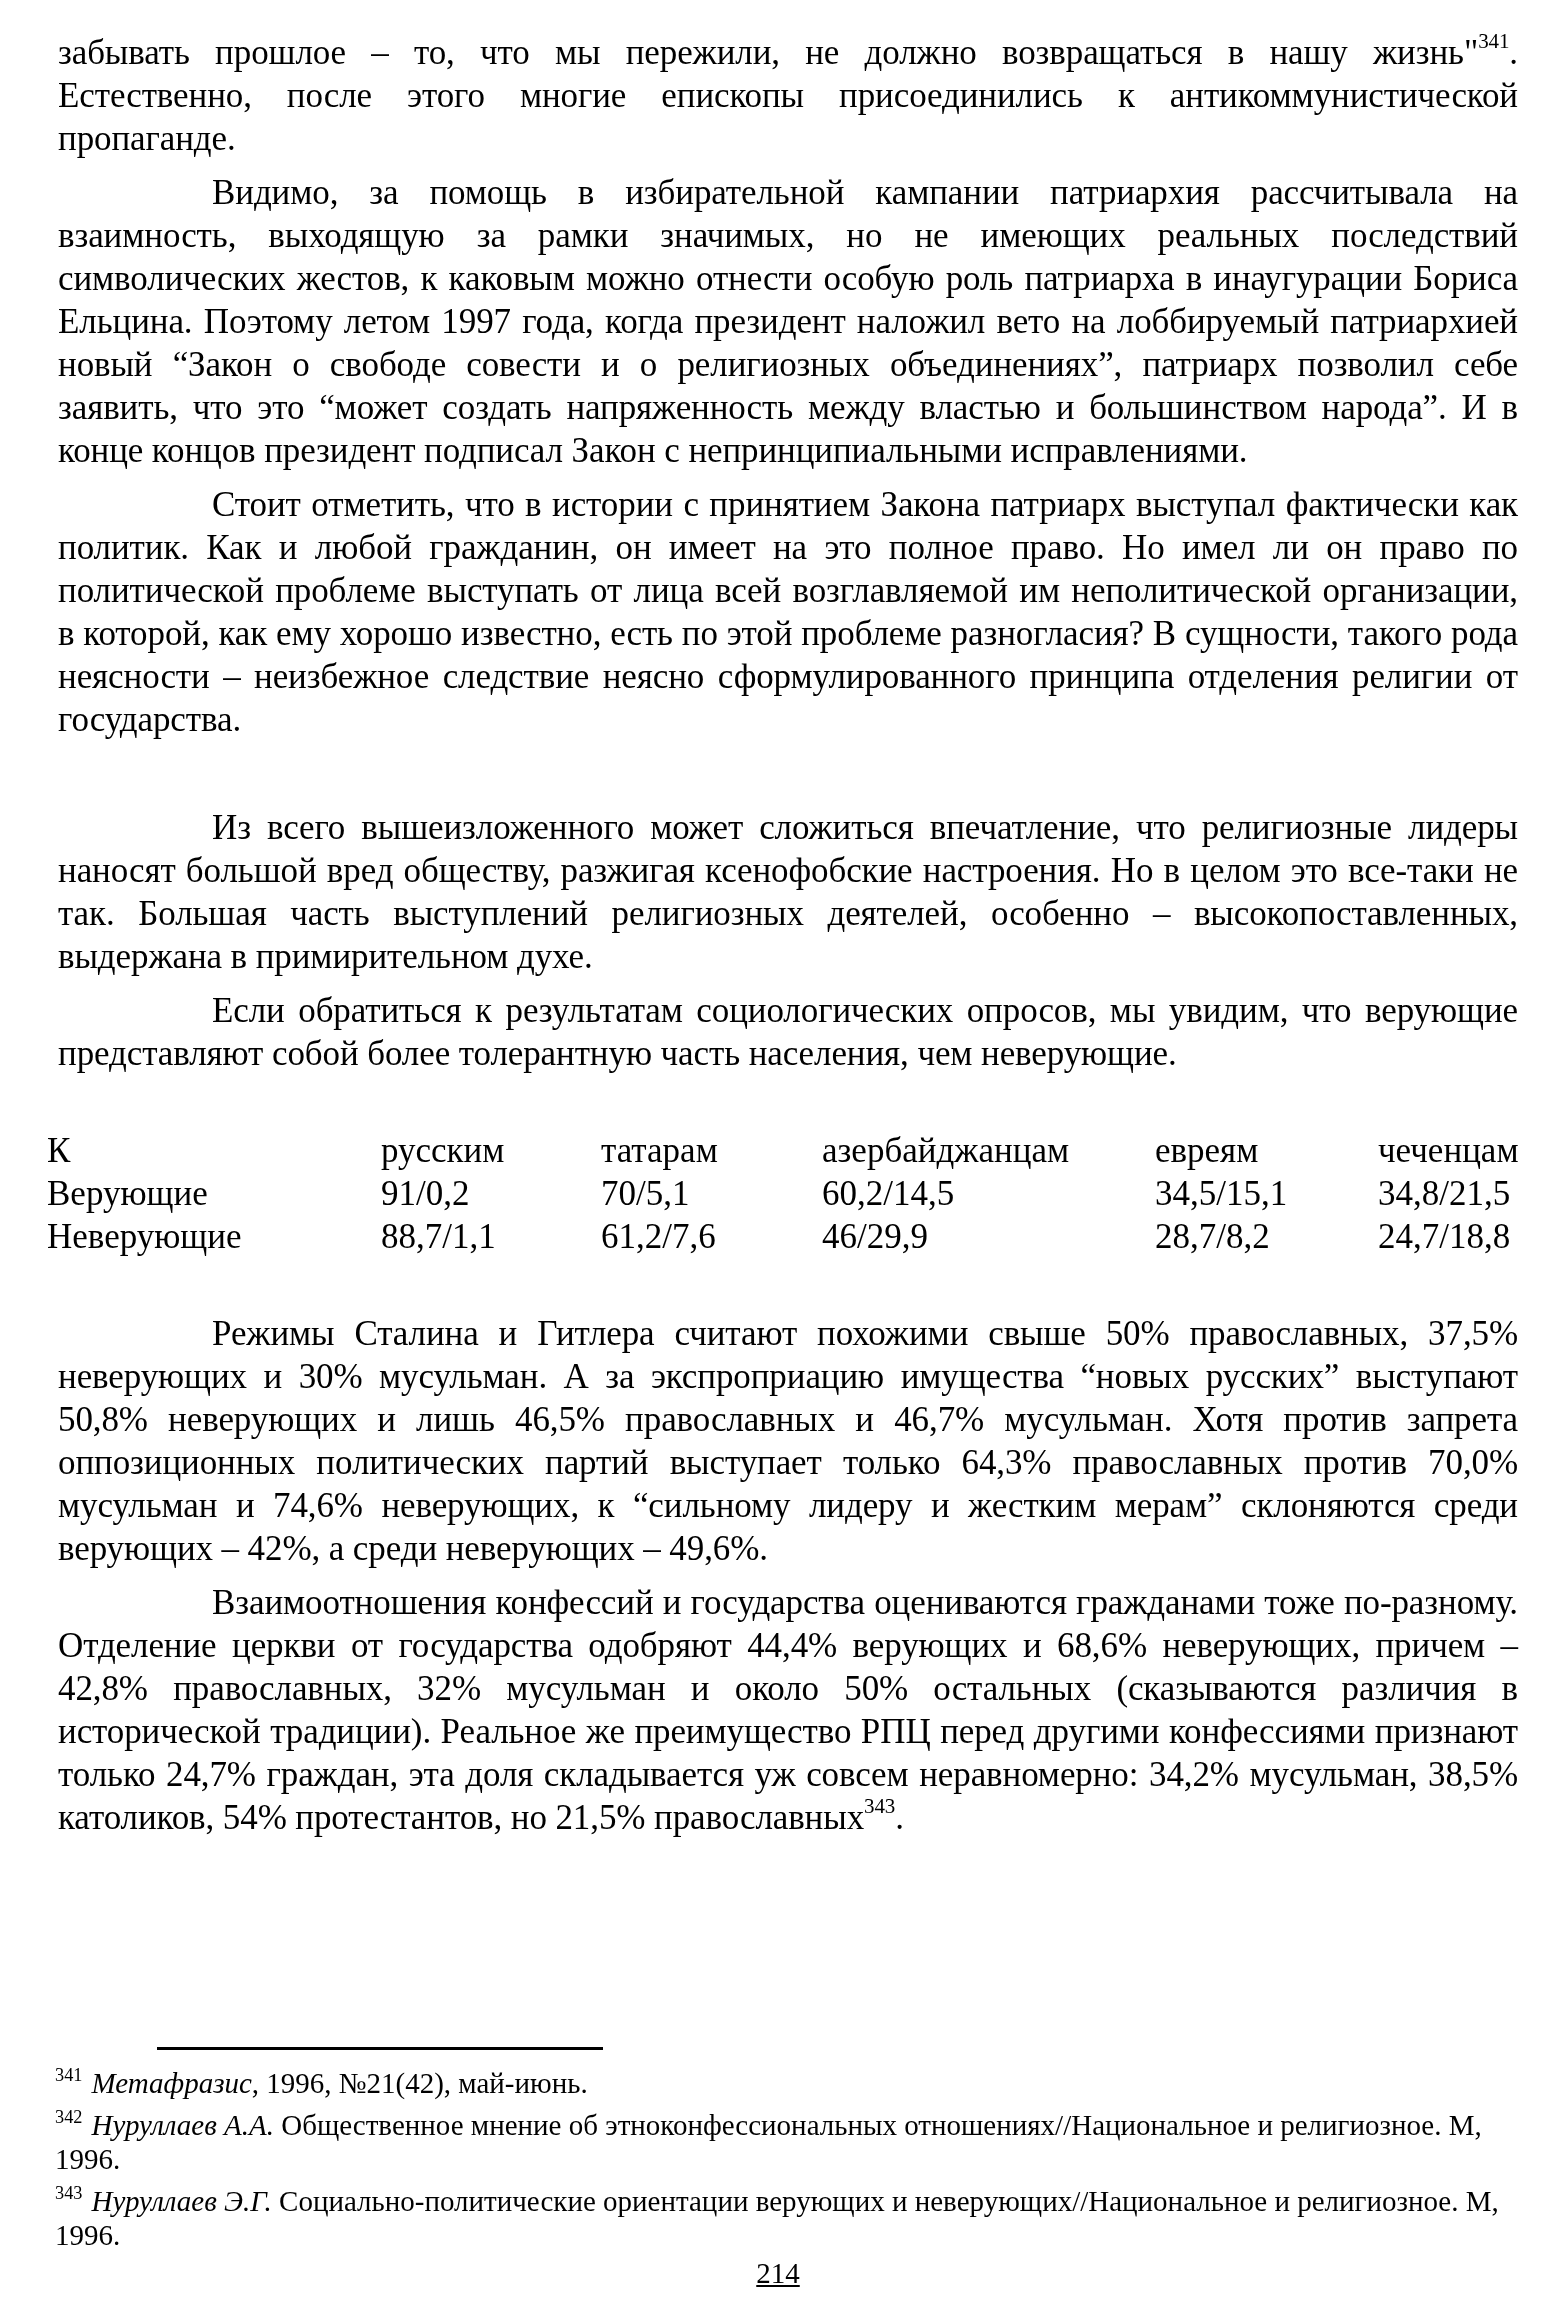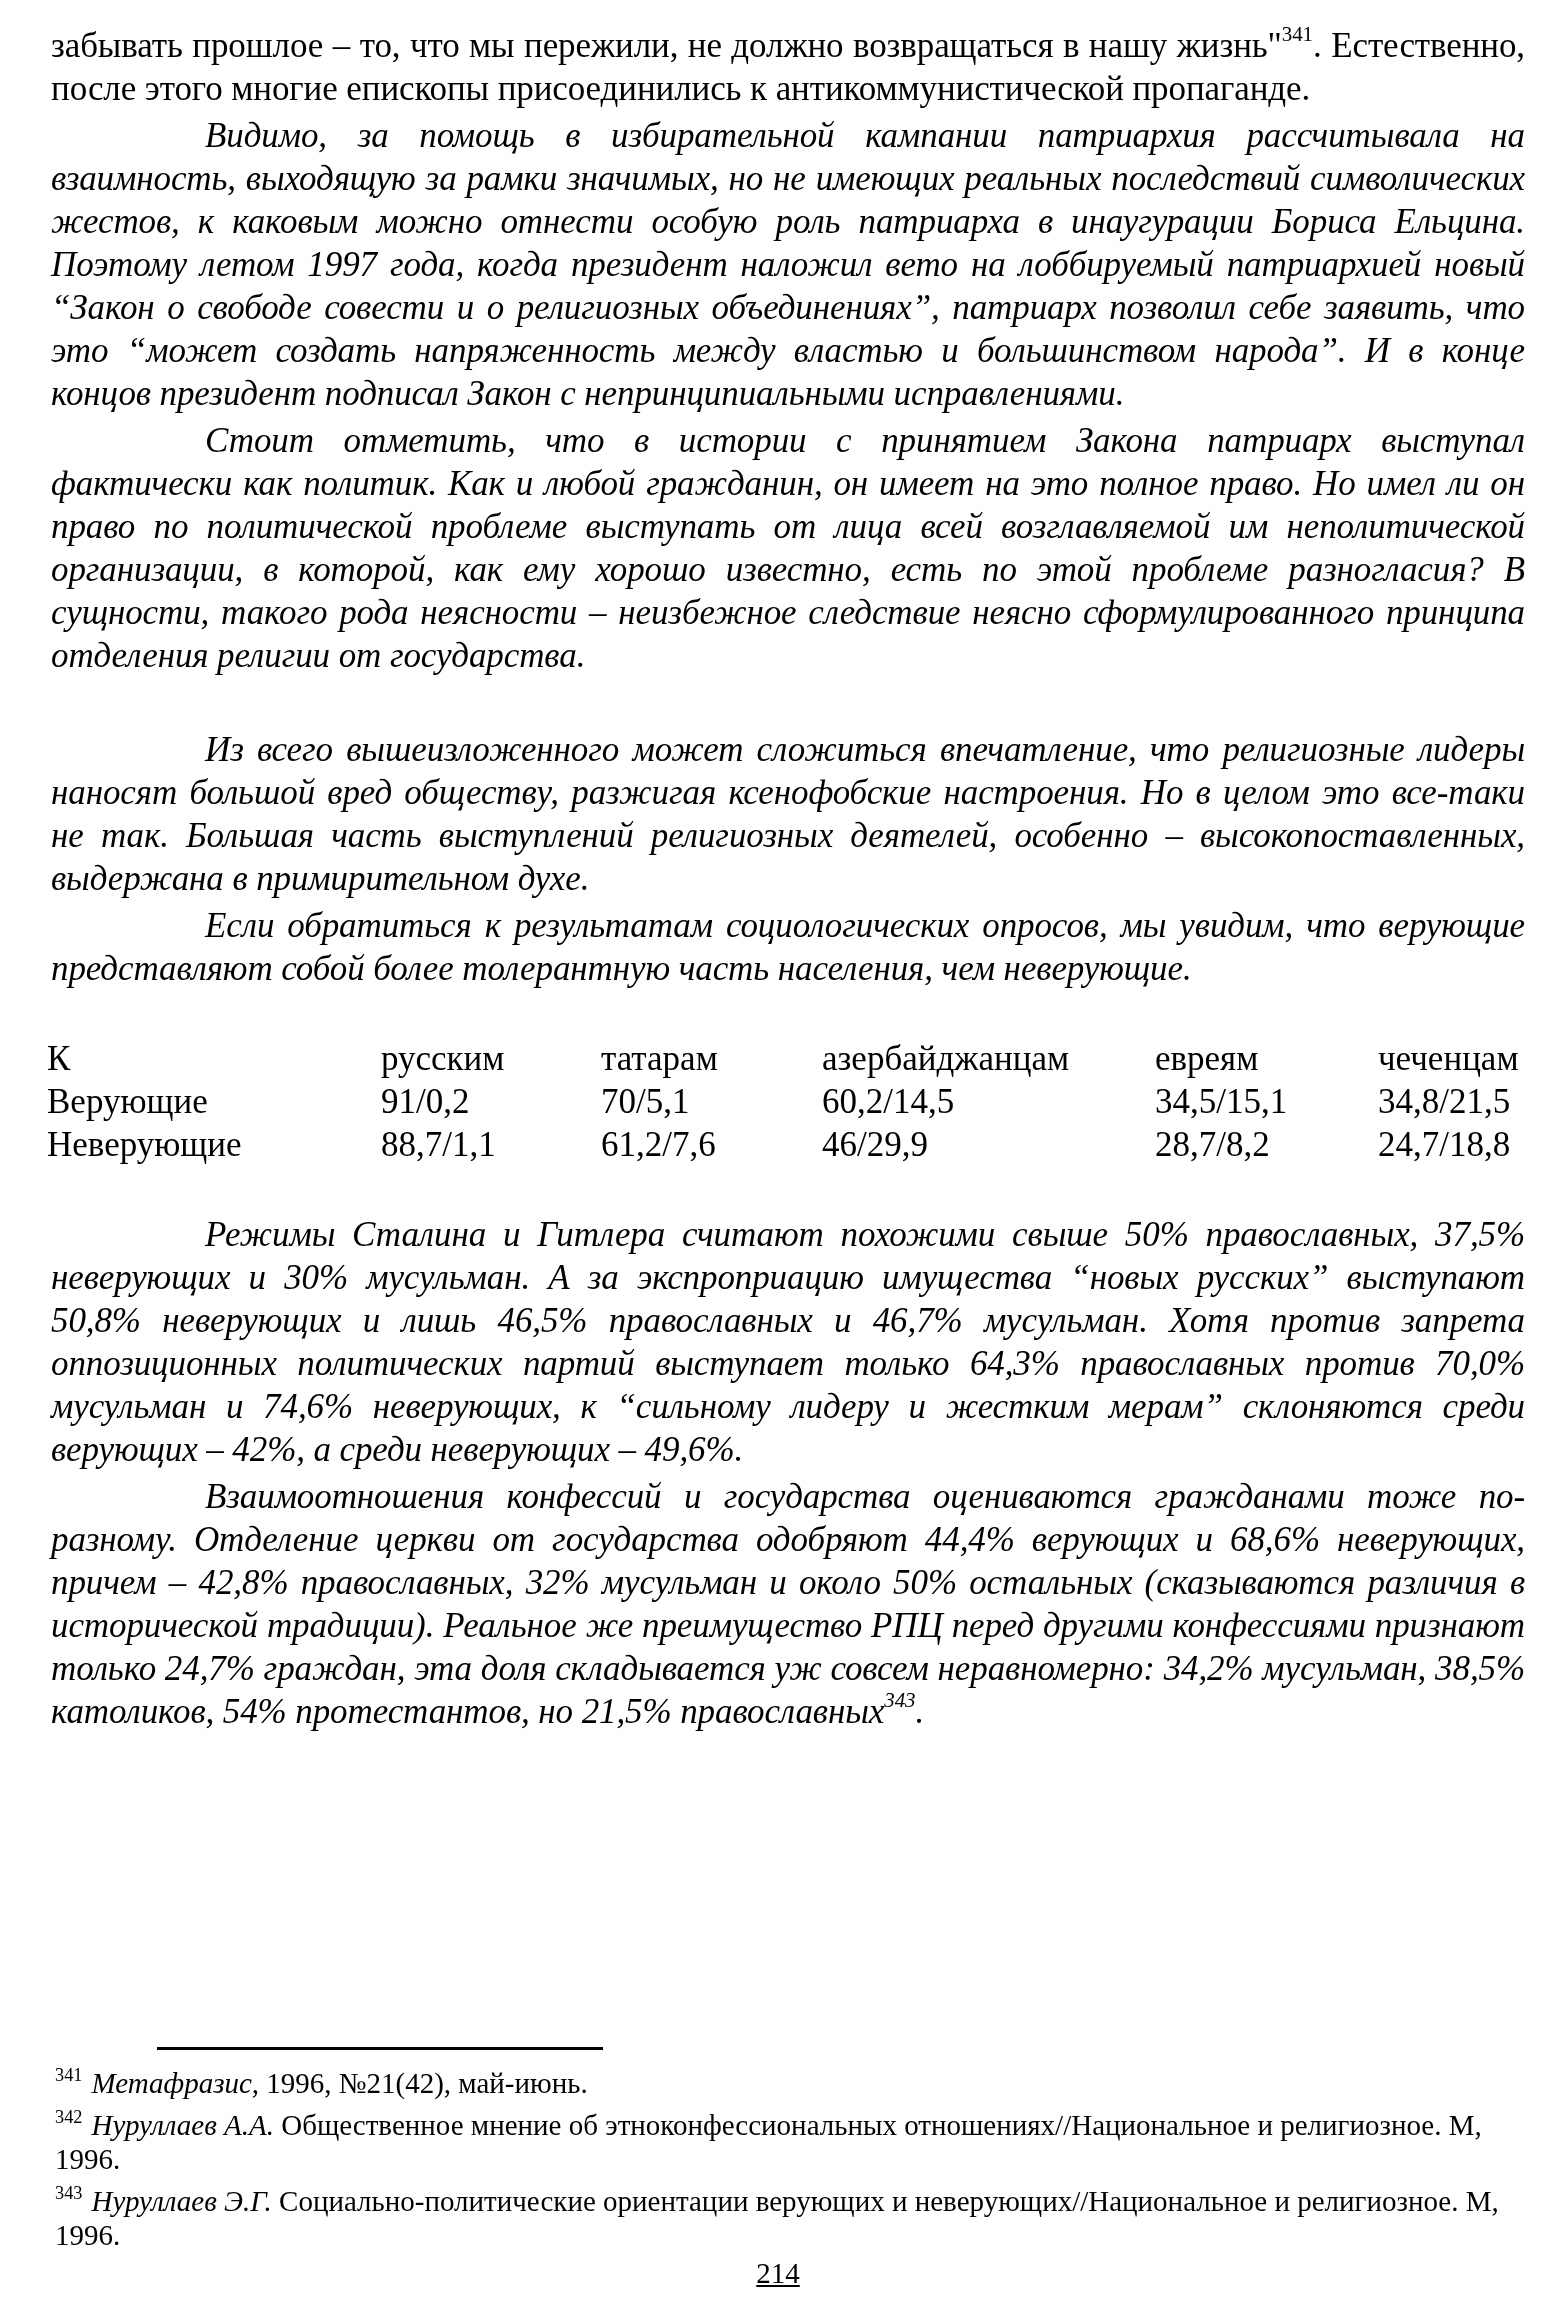--- a/index.html
+++ b/index.html
@@ -2,24 +2,24 @@
 <html style="font-size:10.5px"><head>
 <meta charset="utf-8">
 <style>
   html, body { margin: 0; padding: 0; background: #ffffff; }
   body {
     width: 1568px; height: 2319px; position: relative; overflow: hidden;
     font-family: "Liberation Serif", serif; color: #000;
   }
   .page { position: absolute; left: 47px; top: 19.6px; width: 1482px; }
   .p {
-    font-size: 35px; line-height: 43px; text-align: justify; margin: 4px;
+    font-size: 35px; line-height: 43px; text-align: justify; margin: 11px;
     letter-spacing: -0.1px;
   }
-  .indent { text-indent: 154px; font-style: italic; }
+  .indent { text-indent: 154px; }
   .noindent { text-indent: 0; }
   sup.fn { font-size: 21px; line-height: 0; vertical-align: 15.7px; }
   .gap { height: 43px; }
   table.nat { border-collapse: collapse; font-size: 35px; line-height: 43px; margin: 0; }
   table.nat td { padding: 0; vertical-align: top; white-space: nowrap; }
   .footrule { position: absolute; left: 157px; top: 2047px; width: 446px; height: 3.3px; background: #000; }
   .footnotes { position: absolute; left: 47px; top: 2058px; width: 1482px; font-size: 29px; line-height: 34px; }
   .footnotes p { margin: 8px; }
   .footnotes .fnum { font-size: 18.3px; vertical-align: 11.8px; line-height: 0; margin-right: 9.1px; }
   .footnotes i { font-style: italic; }

